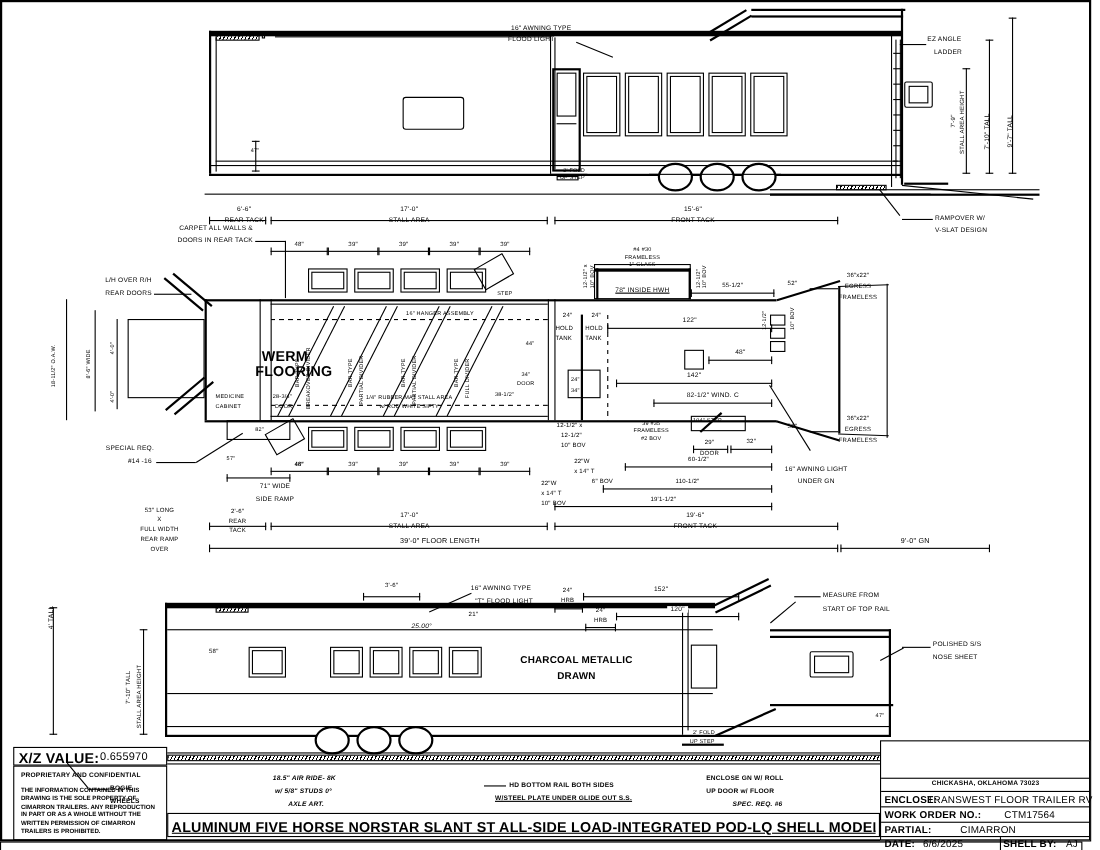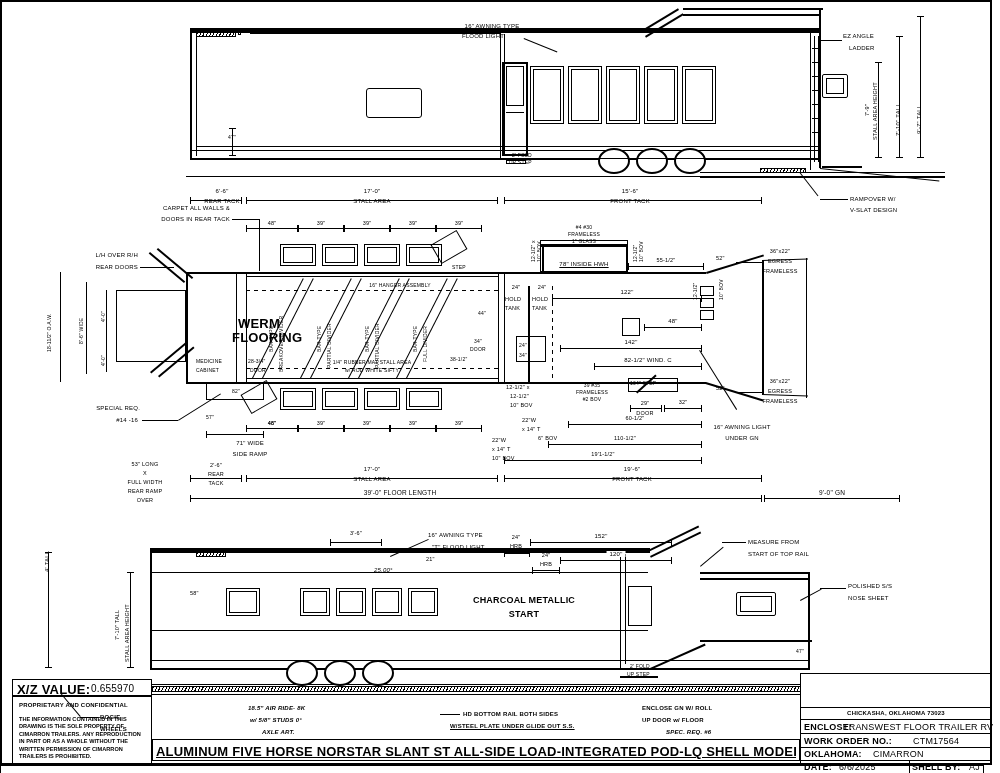--- a/index.html
+++ b/index.html
@@ -483,21 +483,21 @@
     <div class="dim" style="left:504px;top:553px;width:26px;"></div>
     <span class="lbl s55 ctr" style="left:546px;top:552px;">24"</span>
     <span class="lbl s55 ctr" style="left:546px;top:561px;">HRB</span>
     <div class="dim" style="left:532px;top:570px;width:28px;"></div>
     <div class="dim" style="left:530px;top:542px;width:142px;"></div>
     <span class="lbl s6 ctr" style="left:601px;top:533px;background:#fff;padding:0 3px;">152"</span>
     <div class="dim" style="left:560px;top:560px;width:112px;"></div>
     <span class="lbl s6 ctr" style="left:616px;top:551px;background:#fff;padding:0 3px;">120"</span>
 
     <span class="lbl s9 b ctr" style="left:524px;top:595px;">CHARCOAL METALLIC</span>
-    <span class="lbl s9 b ctr" style="left:524px;top:609px;">START</span>
+    <span class="lbl s9 b ctr" style="left:524px;top:609px;">DRAWN</span>
 
     <span class="lbl s6" style="left:748px;top:539px;">MEASURE FROM</span>
     <span class="lbl s6" style="left:748px;top:551px;">START OF TOP RAIL</span>
     <div class="ln h" style="left:722px;top:542px;width:24px;"></div>
     <div class="lead" style="left:700px;top:566px;width:30px;transform:rotate(-40deg);"></div>
 
     <span class="lbl s6" style="left:848px;top:583px;">POLISHED S/S</span>
     <span class="lbl s6" style="left:848px;top:595px;">NOSE SHEET</span>
     <div class="ln h" style="left:820px;top:588px;width:26px;"></div>
     <div class="lead" style="left:800px;top:600px;width:24px;transform:rotate(-28deg);"></div>
@@ -545,21 +545,21 @@
     </div>
     <div class="row" style="top:45px;height:14px;">
       <span class="lbl s9 b" style="left:3px;top:2px;">ENCLOSE:</span>
       <span class="lbl s9" style="left:42px;top:2px;">TRANSWEST FLOOR TRAILER RV</span>
     </div>
     <div class="row" style="top:59px;height:14px;">
       <span class="lbl s9 b" style="left:3px;top:2px;">WORK ORDER NO.:</span>
       <span class="lbl s9" style="left:112px;top:2px;">CTM17564</span>
     </div>
     <div class="row" style="top:73px;height:13px;">
-      <span class="lbl s9 b" style="left:3px;top:1px;">OKLAHOMA:</span>
+      <span class="lbl s9 b" style="left:3px;top:1px;">PARTIAL:</span>
       <span class="lbl s9" style="left:72px;top:1px;">CIMARRON</span>
     </div>
     <div class="row" style="top:86px;height:14px;border-bottom:none;">
       <span class="lbl s9 b" style="left:3px;top:1px;">DATE:</span>
       <span class="lbl s9" style="left:38px;top:1px;">6/6/2025</span>
       <div class="ln v" style="left:108px;top:0;height:14px;"></div>
       <span class="lbl s9 b" style="left:111px;top:1px;">SHELL BY:</span>
       <span class="lbl s9" style="left:168px;top:1px;">AJ</span>
     </div>
   </div>

